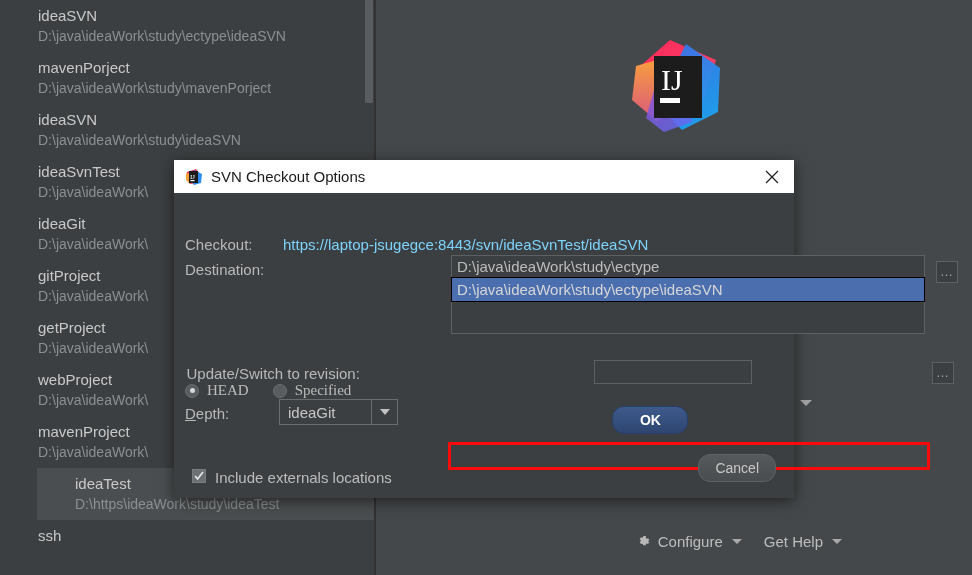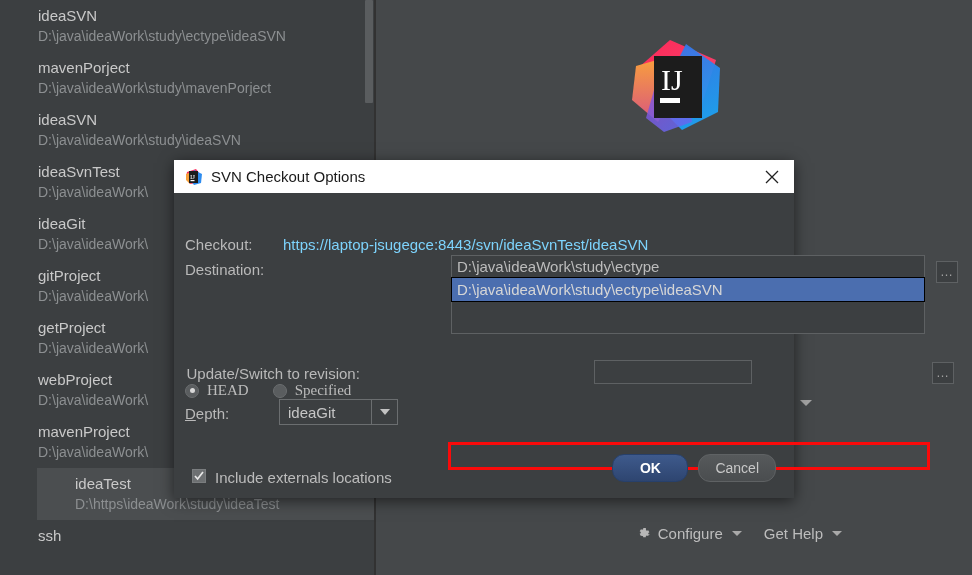--- a/index.html
+++ b/index.html
@@ -24,21 +24,21 @@
   }
   .ij-logo {
     position: absolute;
     left: 630px; top: 38px;
     width: 92px; height: 96px;
   }
   .ij-logo svg { display:block; width:100%; height:100%; }
 
   .welcome-bottom {
     position: absolute;
-    left: 376px; bottom: 8px;
+    left: 376px; bottom: 0;
     width: 484px; height: 54px;
   }
   .bottom-actions {
     position: absolute;
     right: 18px; top: 12px;
     display: flex; align-items: center; gap: 22px;
   }
   .bottom-link {
     display: flex; align-items: center; gap: 7px;
     color: #bdbdbd; font-size: 15px;
@@ -336,20 +336,21 @@
   .btn-ok {
     background: linear-gradient(#3e5a8c, #2e4570);
     border: 1px solid #27406b;
     color: #ffffff;
     font-weight: bold;
   }
   .btn-cancel {
     background: linear-gradient(#56595b, #4a4d4f);
     border: 1px solid #5f6264;
     color: #c8c8c8;
+    margin-top: 48px;
   }
 </style>
 </head>
 <body>
 
 <div id="root">
 
   <div class="welcome-pane"></div>
 
   <div class="ij-logo">

